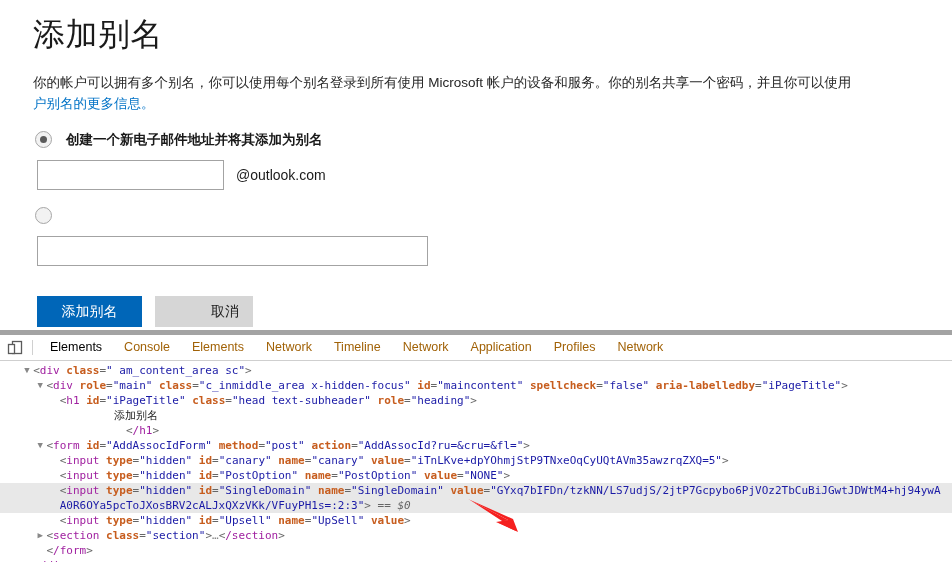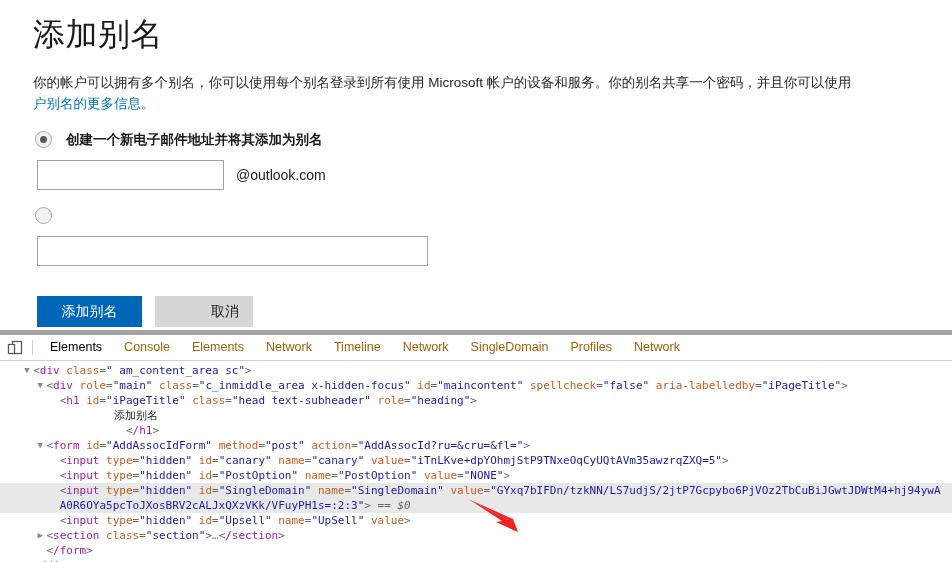--- a/index.html
+++ b/index.html
@@ -211,21 +211,21 @@
     position: relative;
   }
   .dom-line.selected {
     background: #e8e8e8;
   }
   .dom-line.tall {
     height: 30px;
   }
   .tw { color: #888888; font-size: 9px; }
   .tag { color: #a020a0; }
-  .attr { color: #c75d1e; }
+  .attr { color: #c75d1e; font-weight: bold; }
   .val { color: #1a1aa6; }
   .punct { color: #666666; }
   .txt { color: #222222; }
   .sel-ref { color: #666666; font-style: italic; }
   .ellip { color: #888888; }
 
   
   #red-arrow {
     position: absolute;
     left: 466px;
@@ -281,21 +281,21 @@
       </svg>
     </div>
     <div class="toolbar-sep"></div>
     <div id="devtools-tabs">
         <div class="dt-tab active">Elements</div>
         <div class="dt-tab">Console</div>
         <div class="dt-tab">Elements</div>
         <div class="dt-tab">Network</div>
         <div class="dt-tab">Timeline</div>
         <div class="dt-tab">Network</div>
-        <div class="dt-tab">SingleDomain</div>
+        <div class="dt-tab">Application</div>
         <div class="dt-tab">Profiles</div>
         <div class="dt-tab">Network</div>
       </div>
   </div>
 
   <div id="dom-tree"><div class="dom-line"><span class="tw" style="position: absolute; left: 24.15px; top: 0px;">▼</span><span style="margin-left: 33.15px; white-space: pre-wrap; display: inline-block; vertical-align: top;"><span class="punct">&lt;</span><span class="tag">div</span> <span class="attr">class</span><span class="punct">=</span><span class="val">" am_content_area sc"</span><span class="punct">&gt;</span></span></div><div class="dom-line"><span class="tw" style="position: absolute; left: 37.41px; top: 0px;">▼</span><span style="margin-left: 46.41px; white-space: pre-wrap; display: inline-block; vertical-align: top;"><span class="punct">&lt;</span><span class="tag">div</span> <span class="attr">role</span><span class="punct">=</span><span class="val">"main"</span> <span class="attr">class</span><span class="punct">=</span><span class="val">"c_inmiddle_area x-hidden-focus"</span> <span class="attr">id</span><span class="punct">=</span><span class="val">"maincontent"</span> <span class="attr">spellcheck</span><span class="punct">=</span><span class="val">"false"</span> <span class="attr">aria-labelledby</span><span class="punct">=</span><span class="val">"iPageTitle"</span><span class="punct">&gt;</span></span></div><div class="dom-line"><span style="margin-left: 59.67px; white-space: pre-wrap; display: inline-block; vertical-align: top;"><span class="punct">&lt;</span><span class="tag">h1</span> <span class="attr">id</span><span class="punct">=</span><span class="val">"iPageTitle"</span> <span class="attr">class</span><span class="punct">=</span><span class="val">"head text-subheader"</span> <span class="attr">role</span><span class="punct">=</span><span class="val">"heading"</span><span class="punct">&gt;</span></span></div><div class="dom-line" style="text-align: center; padding-right: 680px;"><span style="margin-left: 0px; white-space: pre-wrap; display: inline-block; vertical-align: top;"><span class="txt">添加别名</span></span></div><div class="dom-line"><span style="margin-left: 125.97px; white-space: pre-wrap; display: inline-block; vertical-align: top;"><span class="punct">&lt;</span><span class="tag">/h1</span><span class="punct">&gt;</span></span></div><div class="dom-line"><span class="tw" style="position: absolute; left: 37.41px; top: 0px;">▼</span><span style="margin-left: 46.41px; white-space: pre-wrap; display: inline-block; vertical-align: top;"><span class="punct">&lt;</span><span class="tag">form</span> <span class="attr">id</span><span class="punct">=</span><span class="val">"AddAssocIdForm"</span> <span class="attr">method</span><span class="punct">=</span><span class="val">"post"</span> <span class="attr">action</span><span class="punct">=</span><span class="val">"AddAssocId?ru=&amp;cru=&amp;fl="</span><span class="punct">&gt;</span></span></div><div class="dom-line"><span style="margin-left: 59.67px; white-space: pre-wrap; display: inline-block; vertical-align: top;"><span class="punct">&lt;</span><span class="tag">input</span> <span class="attr">type</span><span class="punct">=</span><span class="val">"hidden"</span> <span class="attr">id</span><span class="punct">=</span><span class="val">"canary"</span> <span class="attr">name</span><span class="punct">=</span><span class="val">"canary"</span> <span class="attr">value</span><span class="punct">=</span><span class="val">"iTnLKve+dpYOhmjStP9TNxeOqCyUQtAVm35awzrqZXQ=5"</span><span class="punct">&gt;</span></span></div><div class="dom-line"><span style="margin-left: 59.67px; white-space: pre-wrap; display: inline-block; vertical-align: top;"><span class="punct">&lt;</span><span class="tag">input</span> <span class="attr">type</span><span class="punct">=</span><span class="val">"hidden"</span> <span class="attr">id</span><span class="punct">=</span><span class="val">"PostOption"</span> <span class="attr">name</span><span class="punct">=</span><span class="val">"PostOption"</span> <span class="attr">value</span><span class="punct">=</span><span class="val">"NONE"</span><span class="punct">&gt;</span></span></div><div class="dom-line selected tall"><span style="margin-left: 59.67px; white-space: pre-wrap; display: inline-block; vertical-align: top; max-width: 884.33px; word-break: break-all;"><span class="punct">&lt;</span><span class="tag">input</span> <span class="attr">type</span><span class="punct">=</span><span class="val">"hidden"</span> <span class="attr">id</span><span class="punct">=</span><span class="val">"SingleDomain"</span> <span class="attr">name</span><span class="punct">=</span><span class="val">"SingleDomain"</span> <span class="attr">value</span><span class="punct">=</span><span class="val">"GYxq7bIFDn/tzkNN/LS7udjS/2jtP7Gcpybo6PjVOz2TbCuBiJGwtJDWtM4+hj94ywAA0R6OYa5pcToJXosBRV2cALJxQXzVKk/VFuyPH1s=:2:3"</span><span class="punct">&gt;</span><span class="txt"> <span class="sel-ref">== $0</span></span></span></div><div class="dom-line"><span style="margin-left: 59.67px; white-space: pre-wrap; display: inline-block; vertical-align: top;"><span class="punct">&lt;</span><span class="tag">input</span> <span class="attr">type</span><span class="punct">=</span><span class="val">"hidden"</span> <span class="attr">id</span><span class="punct">=</span><span class="val">"Upsell"</span> <span class="attr">name</span><span class="punct">=</span><span class="val">"UpSell"</span> <span class="attr">value</span><span class="punct">&gt;</span></span></div><div class="dom-line"><span class="tw" style="position: absolute; left: 37.41px; top: 0px;">▶</span><span style="margin-left: 46.41px; white-space: pre-wrap; display: inline-block; vertical-align: top;"><span class="punct">&lt;</span><span class="tag">section</span> <span class="attr">class</span><span class="punct">=</span><span class="val">"section"</span><span class="punct">&gt;</span><span class="txt"><span class="ellip">…</span></span><span class="punct">&lt;</span><span class="tag">/section</span><span class="punct">&gt;</span></span></div><div class="dom-line"><span style="margin-left: 46.41px; white-space: pre-wrap; display: inline-block; vertical-align: top;"><span class="punct">&lt;</span><span class="tag">/form</span><span class="punct">&gt;</span></span></div><div class="dom-line"><span style="margin-left: 33.15px; white-space: pre-wrap; display: inline-block; vertical-align: top;"><span class="punct">&lt;</span><span class="tag">/div</span><span class="punct">&gt;</span></span></div></div>
 </div>
 
 <svg id="red-arrow" viewBox="0 0 110 34">
   <polygon points="4,2 42,22 30,24 50,33 46,21 36,23" fill="#f5201f"></polygon>

